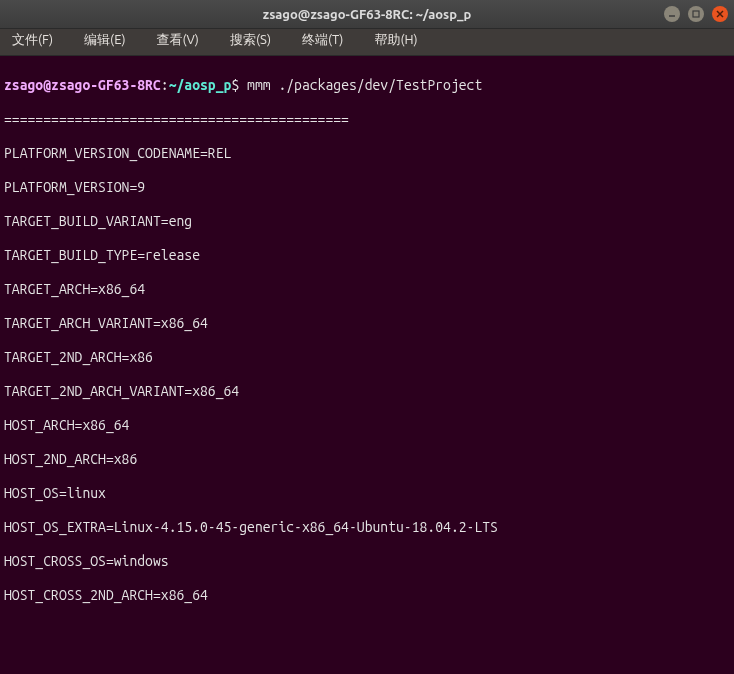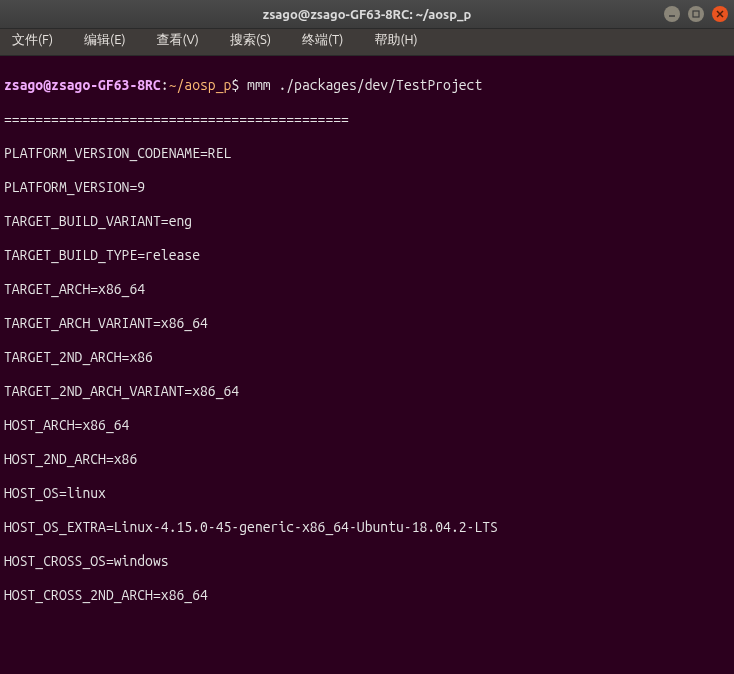--- a/index.html
+++ b/index.html
@@ -7,21 +7,21 @@
   .title-text{color:#dcdcdc;font-family:"Ubuntu","DejaVu Sans",sans-serif;font-size:13px;font-weight:bold;position:absolute;left:50%;transform:translateX(-50%)}
   .win-controls{position:absolute;right:6px;display:flex;gap:8px}
   .wc{width:16px;height:16px;border-radius:50%;display:flex;align-items:center;justify-content:center;font-size:10px;font-weight:bold;cursor:pointer}
   .wc-min{background:#8a8578;color:#3b3b3b}
   .wc-max{background:#8a8578;color:#3b3b3b}
   .wc-close{background:#e95420;color:#4c1c0a}
   .menubar{height:26px;background:#3f3b39;display:flex;align-items:flex-start;padding:0 6px;gap:19px;border-bottom:1px solid #2a2a2a}
   .menu-item{color:#e4e0dc;font-family:"Ubuntu","DejaVu Sans",sans-serif;font-size:13px;padding:2px 6px;cursor:pointer}
   .term{padding:4px 4px;color:#fff;line-height:17px;white-space:pre;font-size:14px;letter-spacing:0}
   .prompt-user{color:#f0abfc;font-weight:bold}
-  .prompt-path{color:#fdba74;font-weight:normal}
+  .prompt-path{color:#5eead4;font-weight:bold}
   .prompt-dollar{color:#e6e6e6}
   .cmd{color:#e5e5e5}
   .white{color:#e6e6e6}
 </style>
 </head>
 <body>
 
 <div class="titlebar">
   <span class="title-text">zsago@zsago-GF63-8RC: ~/aosp_p</span>
   <div class="win-controls">

